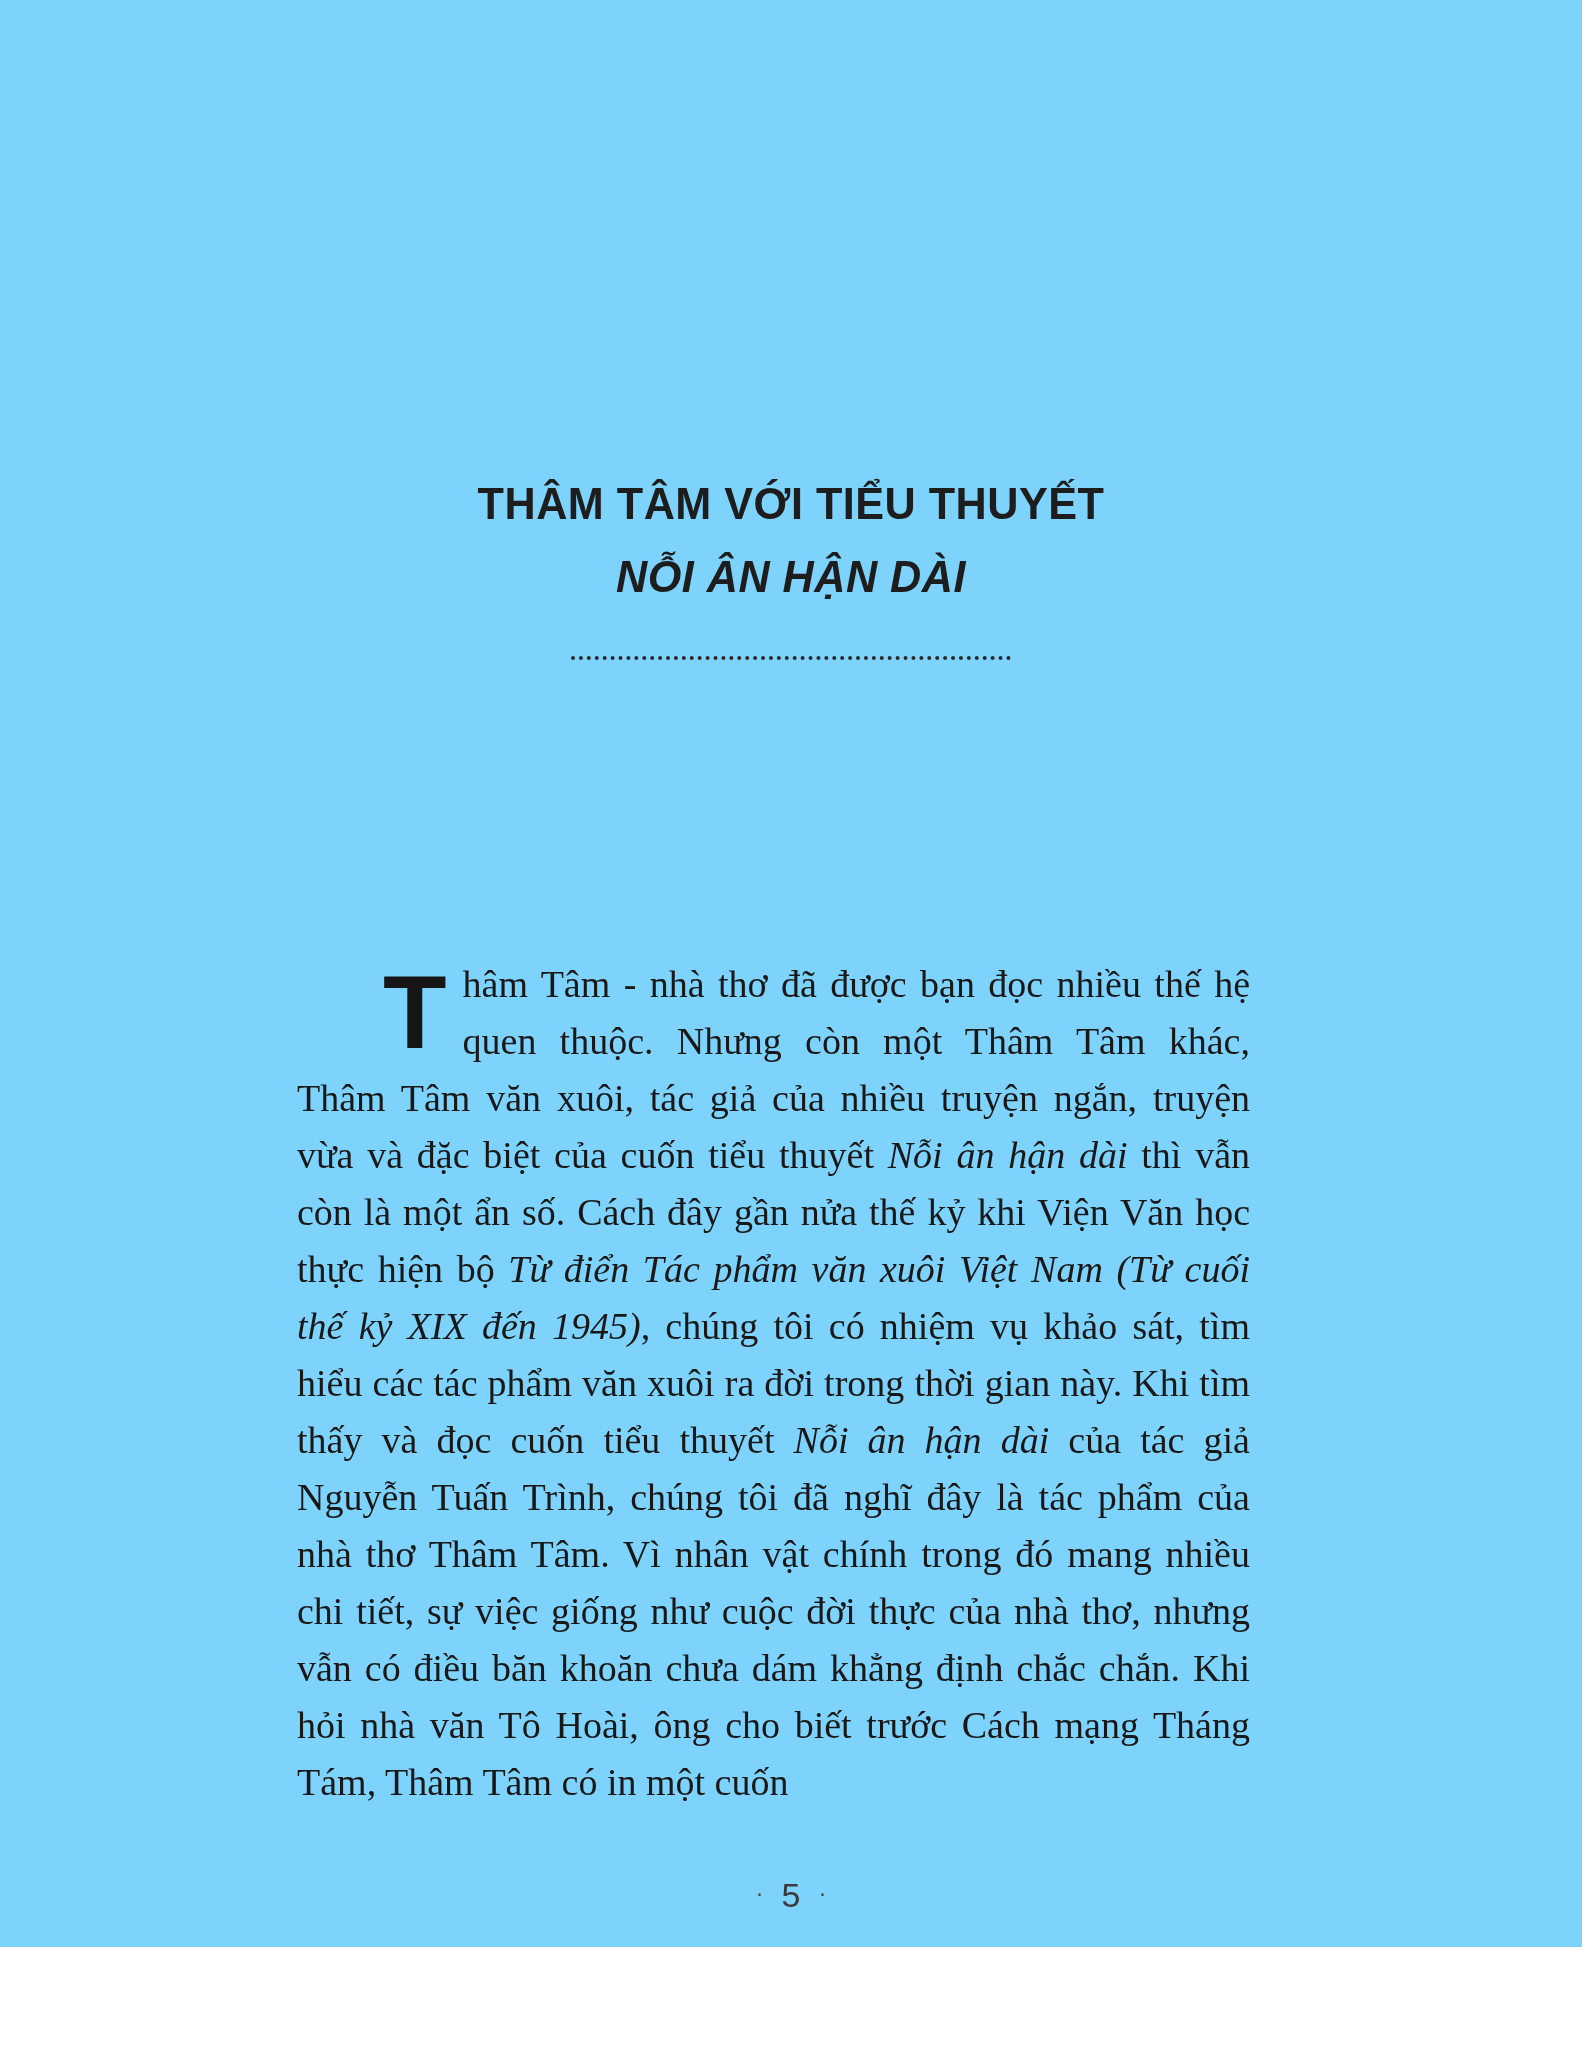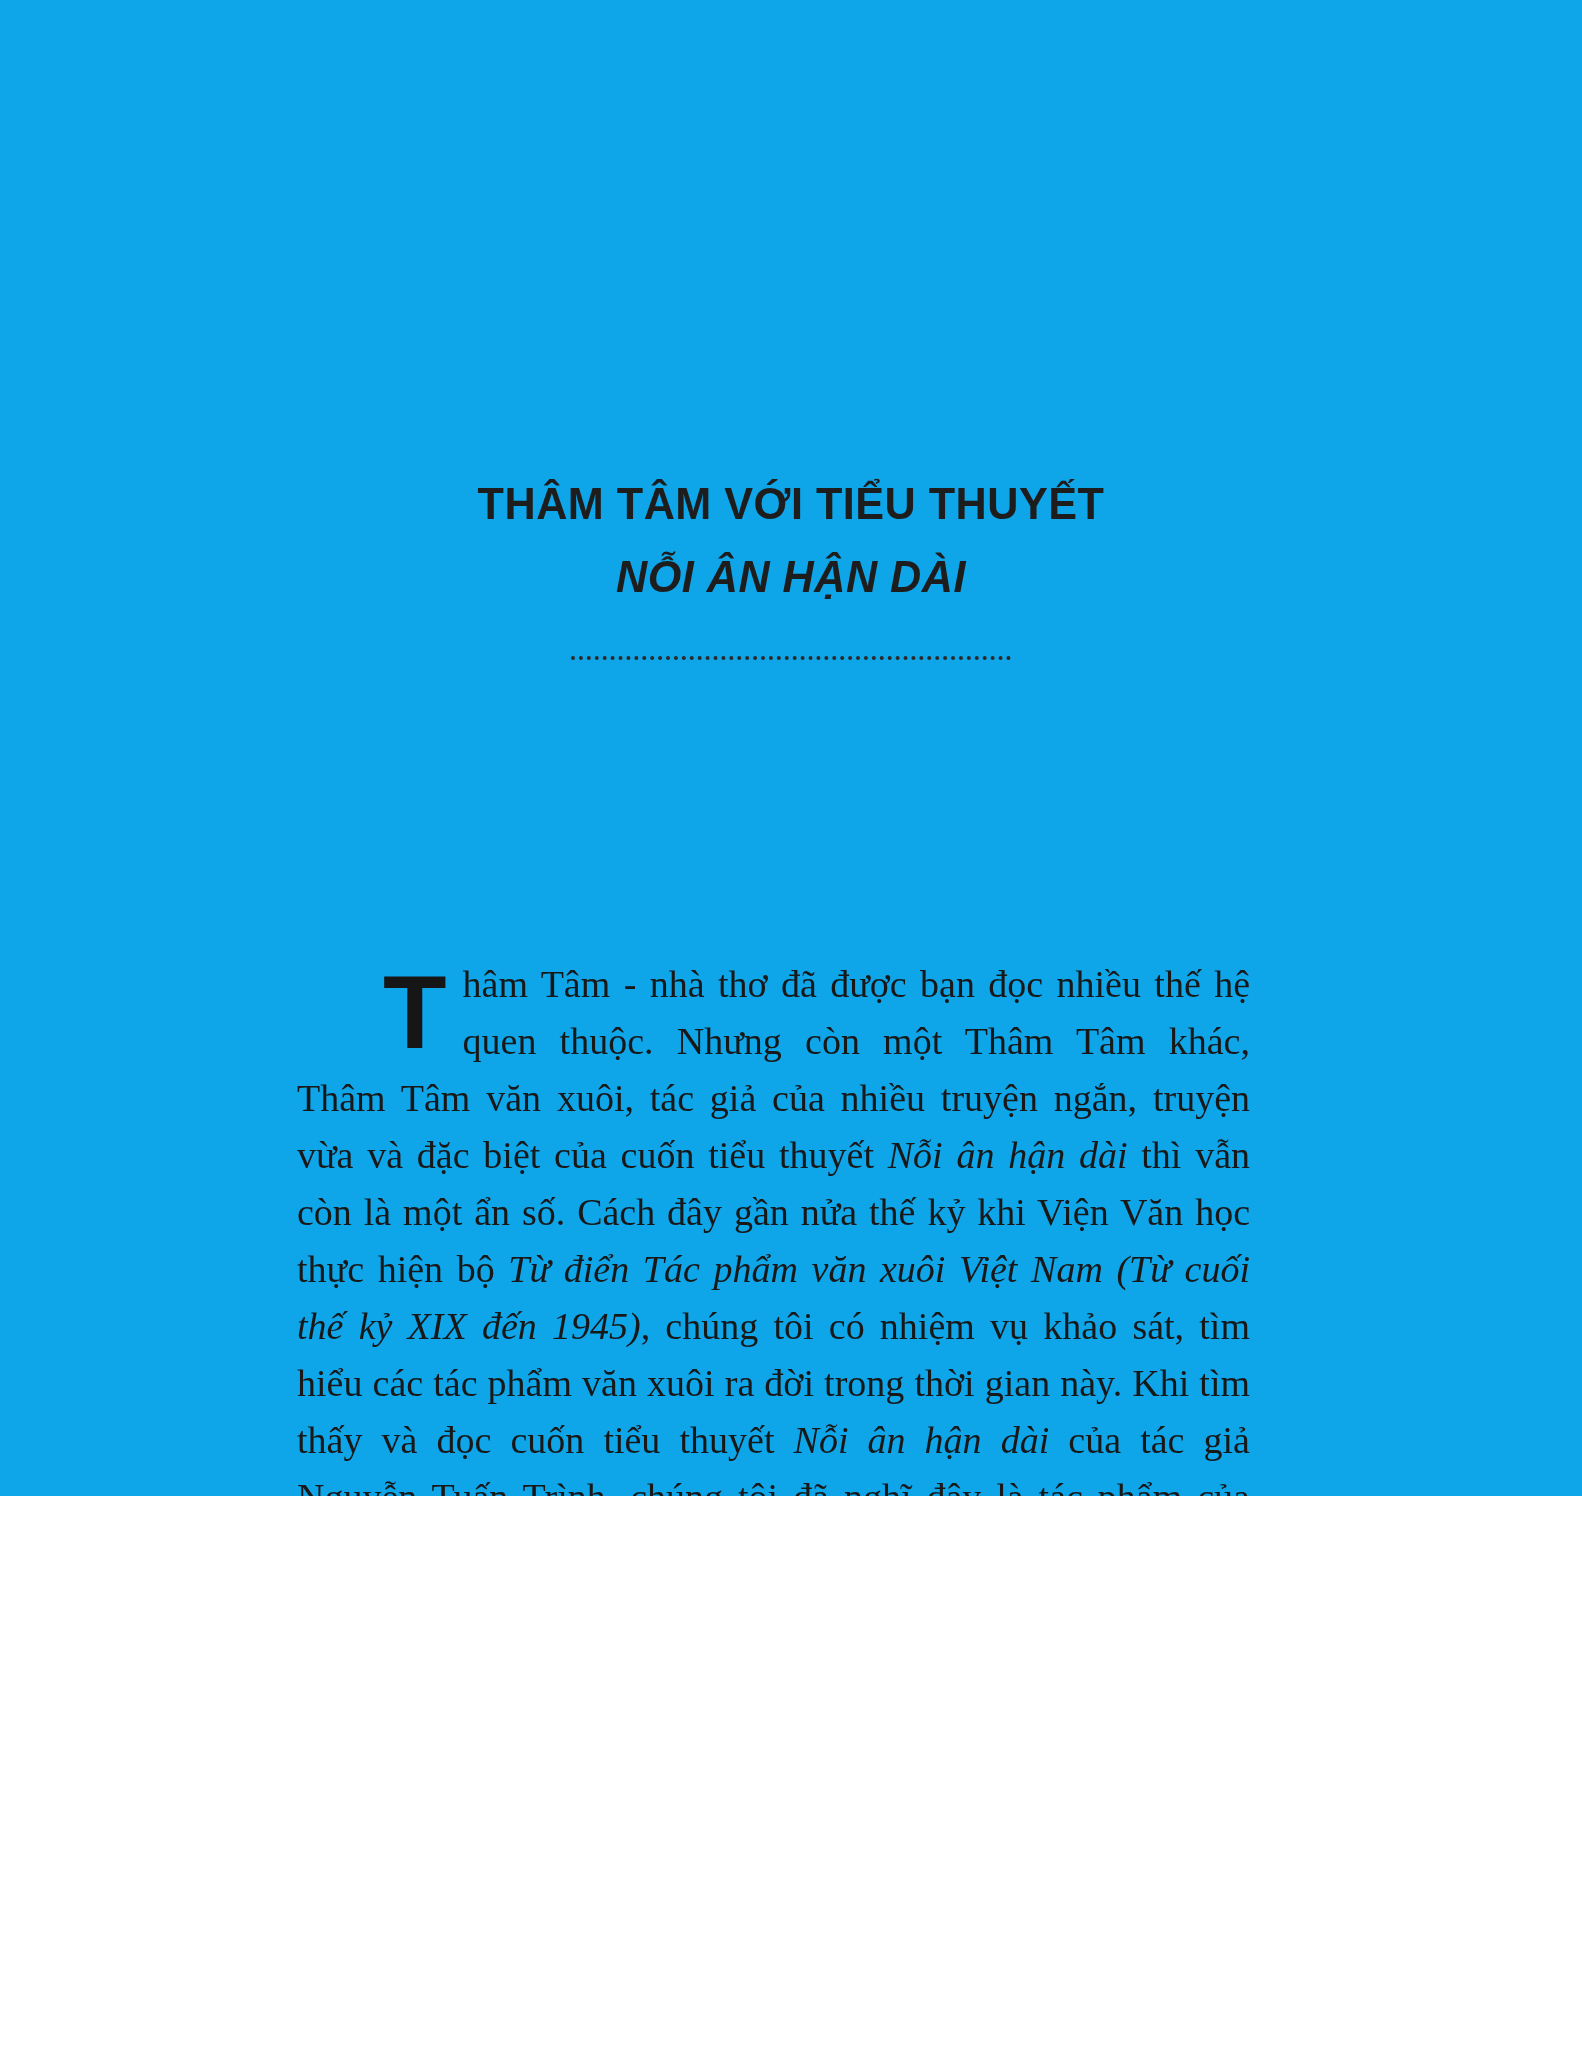--- a/index.html
+++ b/index.html
@@ -3,22 +3,22 @@
 <meta charset="utf-8">
 <style>
   html, body {
     margin: 0;
     padding: 0;
     background: #ffffff;
   }
   .page {
     position: relative;
     width: 1582px;
-    height: 1496px;
-    background: #0ea5e9;
+    height: 1947px;
+    background: #7dd3fc;
     overflow: hidden;
     font-family: "Liberation Serif", serif;
     color: #1c1c1c;
   }
   .chapter-title {
     position: absolute;
     top: 478px;
     left: 0;
     width: 100%;
     margin: 0;

